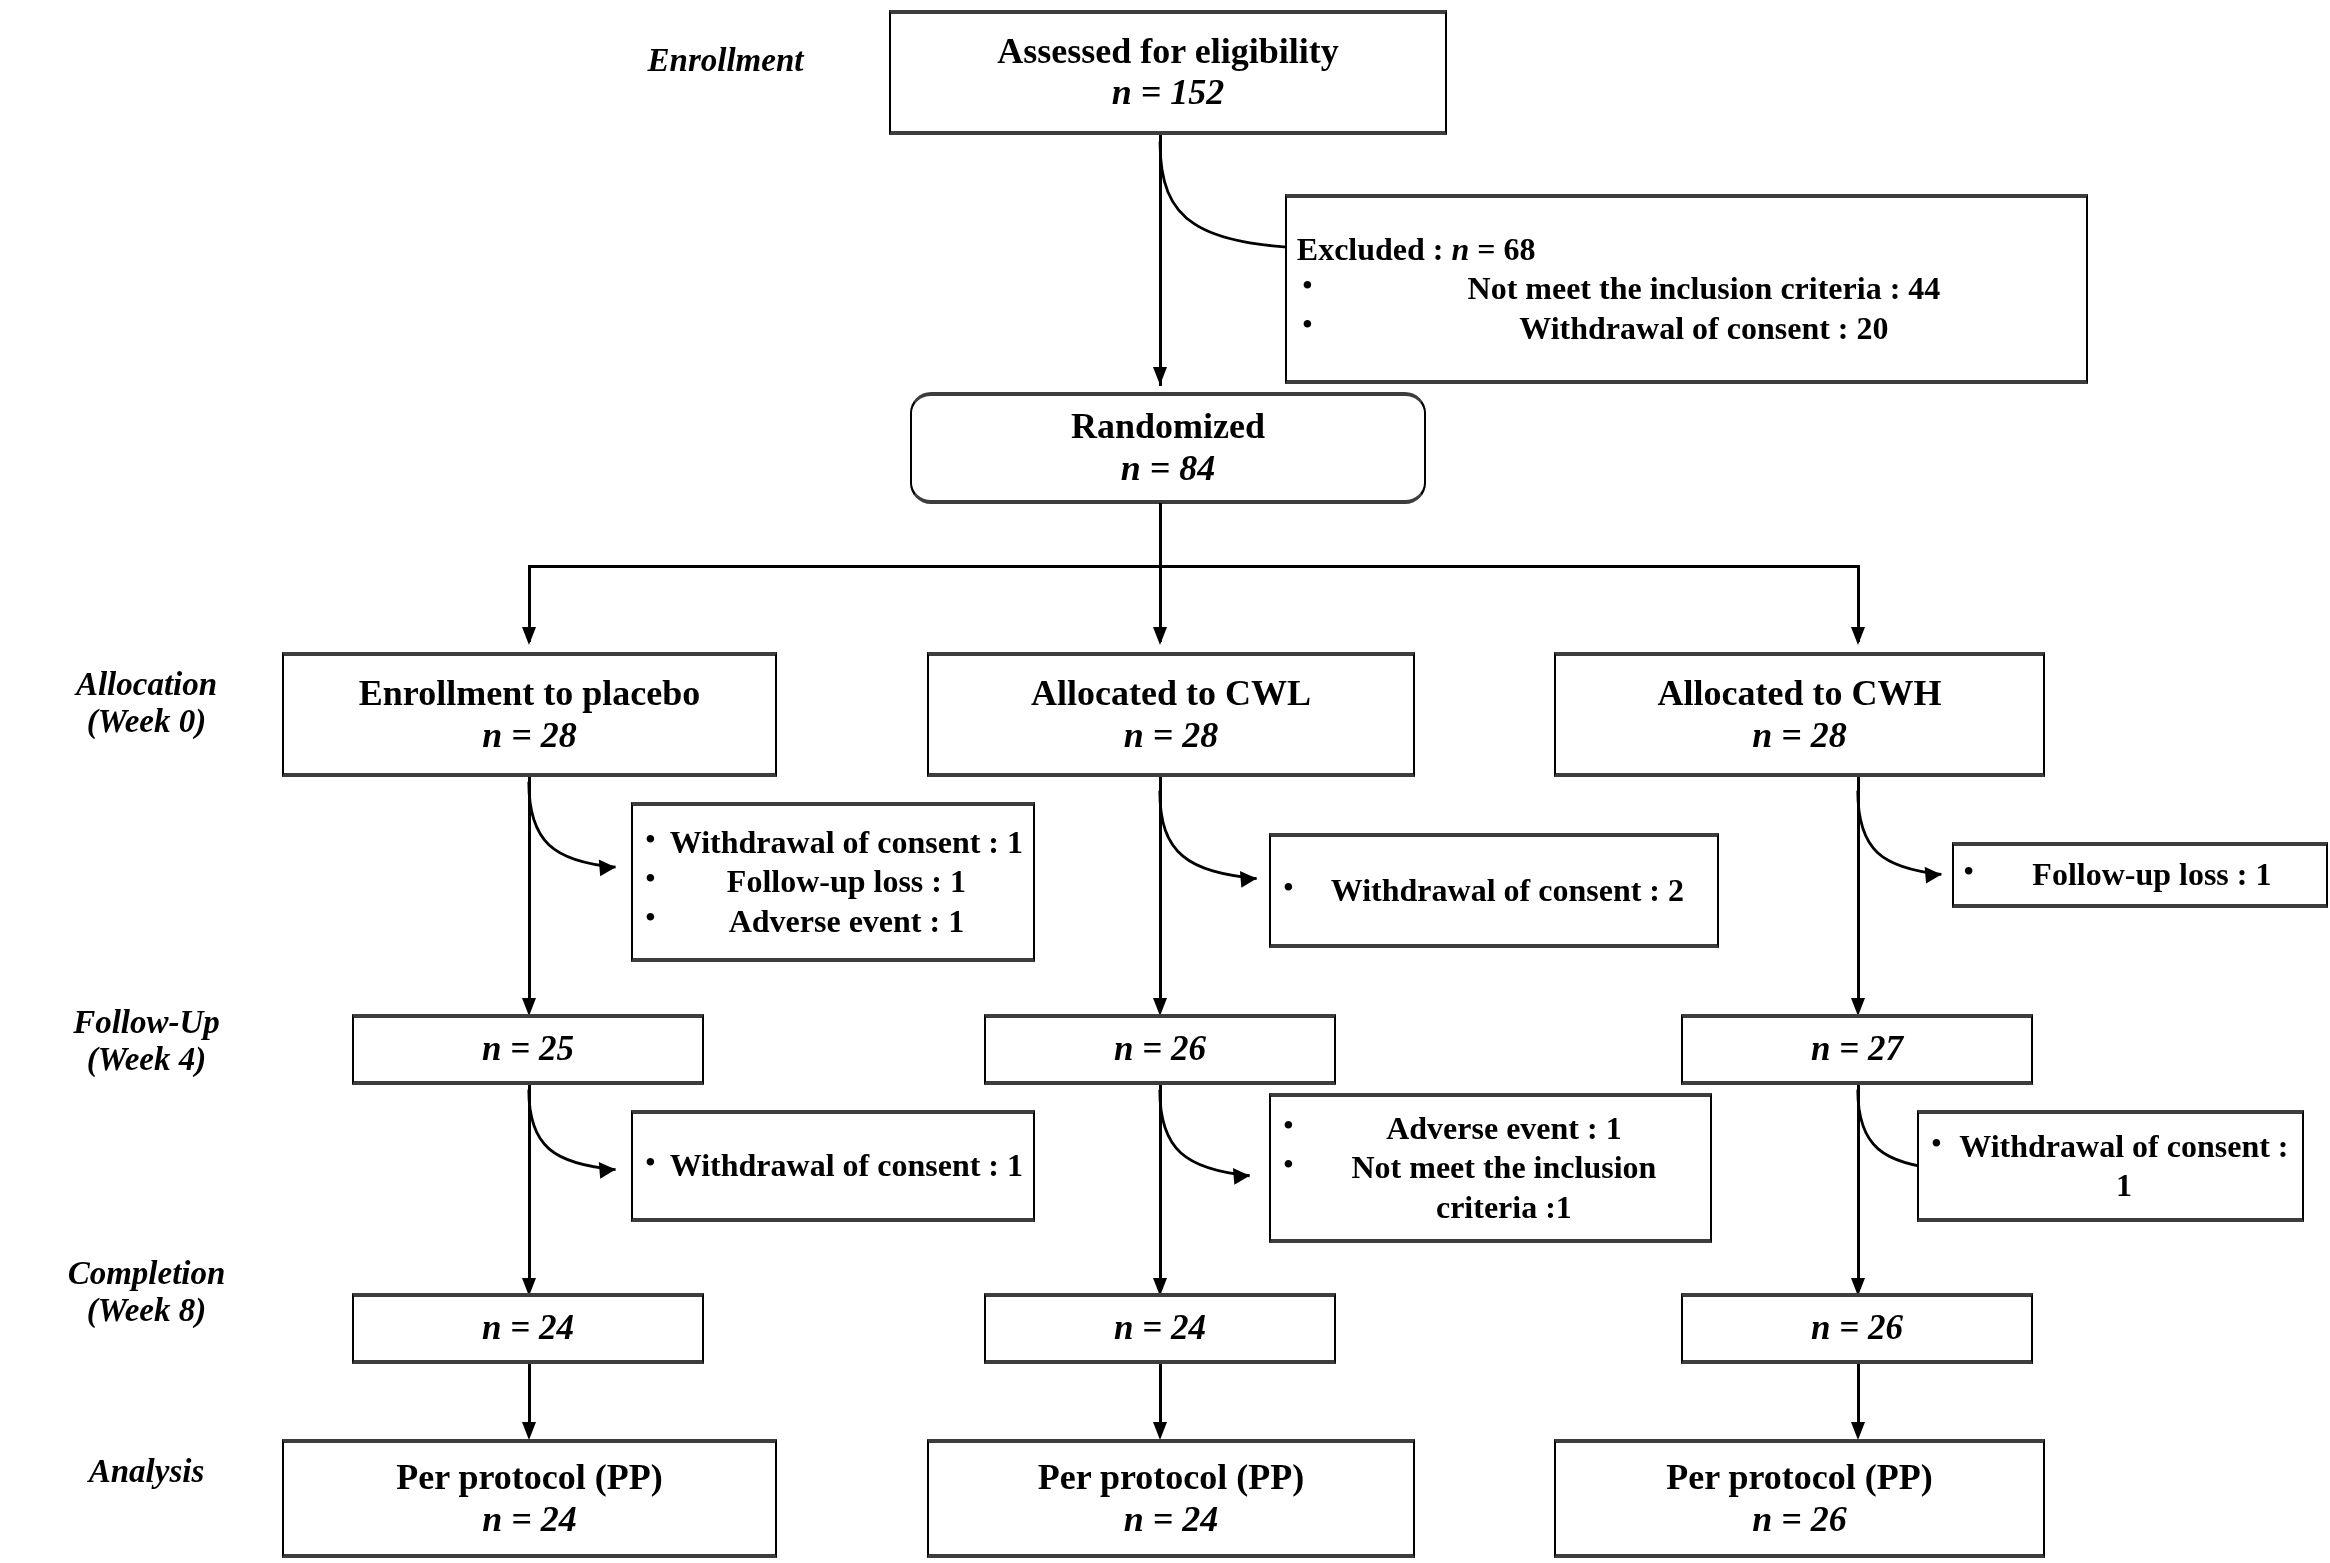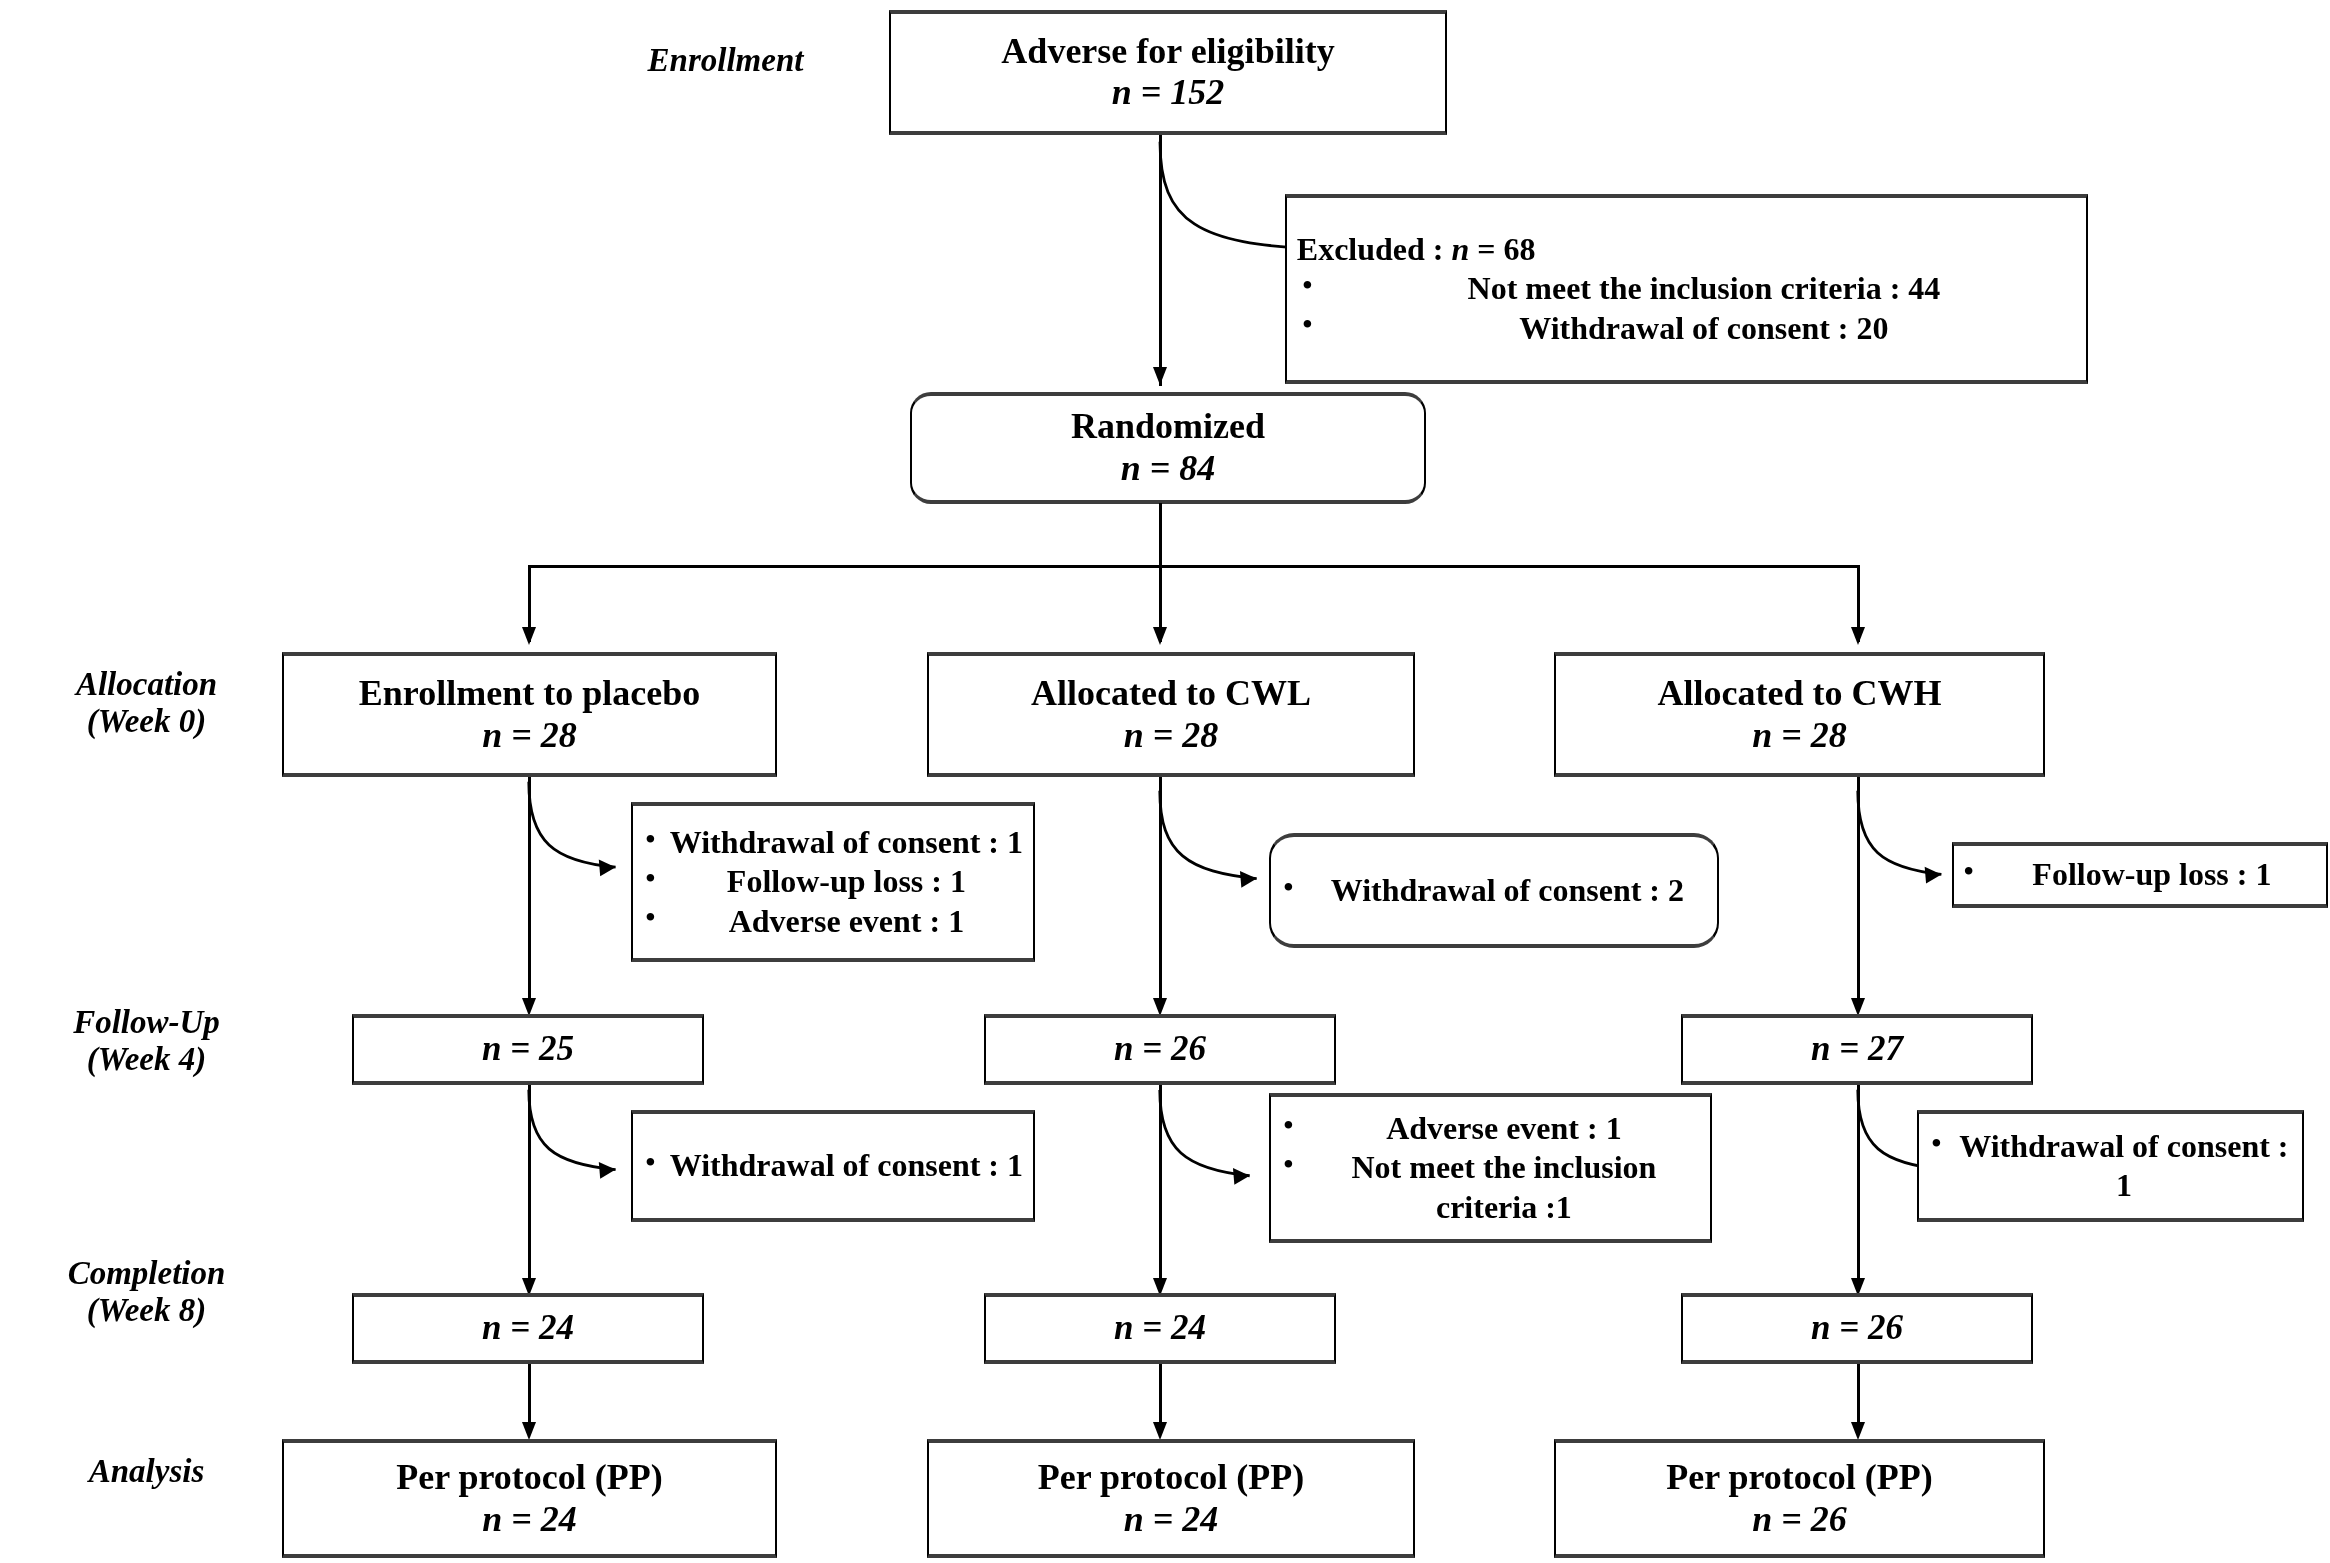--- a/index.html
+++ b/index.html
@@ -102,21 +102,21 @@
 
   <div class="stage-label" style="left:14px;top:1004px;width:265px;">Follow-Up
 (Week 4)</div>
 
   <div class="stage-label" style="left:14px;top:1255px;width:265px;">Completion
 (Week  8)</div>
 
   <div class="stage-label" style="left:14px;top:1453px;width:265px;">Analysis</div>
 
   <div class="box" style="left:889px;top:9.8px;width:558px;height:125px;">
-    <div class="line">Adverse for eligibility</div>
+    <div class="line">Assessed for eligibility</div>
     <div class="line nline"><span class="nvar"><span style="font-style:italic">n</span> = 152</span></div>
   </div>
 
   <div class="vline" style="left:1159px;top:135px;height:251px;"></div>
   <div class="arrow-down" style="left:1153px;top:367px;"></div>
 
   <svg class="curve" style="left:1157px;top:139px;" width="188" height="132" viewBox="0 0 270 190">
     <path d="M4,4 C4,120 60,152 232,158" stroke="#000" stroke-width="4" fill="none"></path>
     <path d="M232,158 L208,146 L210,170 Z" fill="#000"></path>
   </svg>
@@ -174,21 +174,21 @@
       <li>Adverse event : 1</li>
     </ul>
   </div>
 
   <div class="vline" style="left:1159px;top:777px;height:230px;"></div>
   <div class="arrow-down" style="left:1153px;top:998px;"></div>
   <svg class="curve" style="left:1157px;top:788px;" width="122" height="115" viewBox="0 0 175 165">
     <path d="M4,4 C4,95 45,120 143,130" stroke="#000" stroke-width="4" fill="none"></path>
     <path d="M143,130 L119,119 L121,143 Z" fill="#000"></path>
   </svg>
-  <div class="sidebox" style="left:1269px;top:833px;width:450px;height:115px;border-radius:25px;">
+  <div class="sidebox" style="left:1269px;top:833px;width:450px;height:115px;">
     <ul>
       <li>Withdrawal of consent : 2</li>
     </ul>
   </div>
 
   <div class="vline" style="left:1857px;top:777px;height:230px;"></div>
   <div class="arrow-down" style="left:1851px;top:998px;"></div>
   <svg class="curve" style="left:1855px;top:788px;" width="108" height="108" viewBox="0 0 155 155">
     <path d="M4,4 C4,90 40,115 124,124" stroke="#000" stroke-width="4" fill="none"></path>
     <path d="M124,124 L100,113 L102,137 Z" fill="#000"></path>

